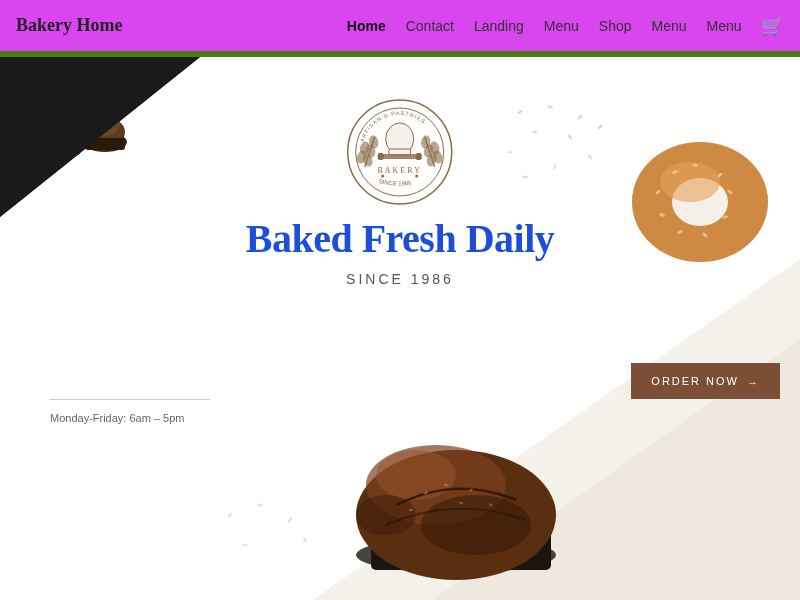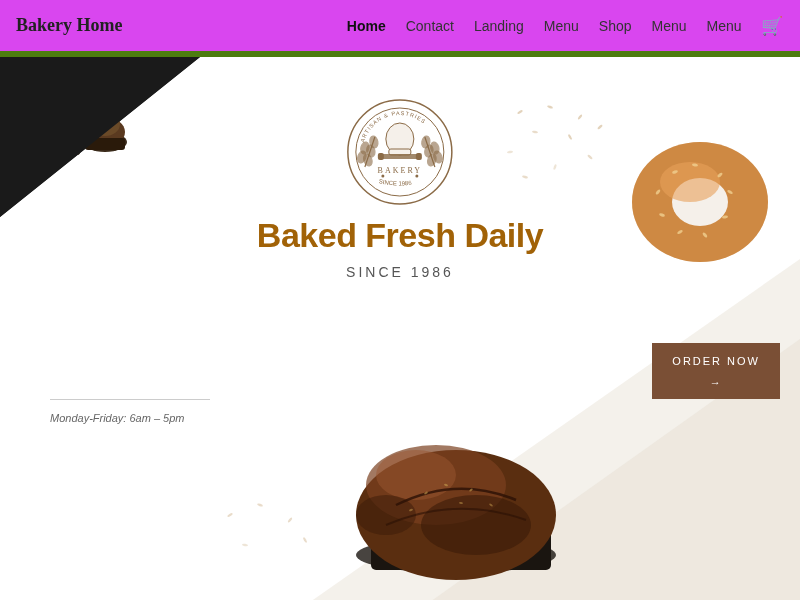--- a/index.html
+++ b/index.html
@@ -119,24 +119,24 @@
       z-index: 3;
     }
 
     .bakery-badge {
       width: 110px;
       height: 110px;
       margin: 0 auto 10px;
     }
 
     .hero-title {
-      font-size: 34px;
+      font-size: 40px;
       font-weight: bold;
-      color: #a16207;
-      font-family: Liberation Sans, sans-serif;
+      color: #1d4ed8;
+      font-family: Liberation Serif, serif;
       letter-spacing: -0.5px;
       line-height: 1.1;
     }
 
     .hero-subtitle {
       font-size: 14px;
       color: #555;
       letter-spacing: 3px;
       margin-top: 10px;
       font-family: Arial, sans-serif;
@@ -158,21 +158,20 @@
       width: 160px;
       height: 1px;
       background: #ccc;
     }
 
     .hours-text {
       font-size: 11px;
       color: #666;
       font-family: Arial, sans-serif;
       line-height: 1.8;
-      font-style: italic;
     }
 
     
     .geo-bg {
       position: absolute;
       bottom: 0;
       right: 0;
       width: 500px;
       height: 350px;
       z-index: 0;
@@ -198,21 +197,20 @@
       font-size: 11px;
       letter-spacing: 2px;
       font-family: Arial, sans-serif;
       text-transform: uppercase;
       cursor: pointer;
       z-index: 5;
       display: flex;
       align-items: center;
       gap: 8px;
       border: none;
-      flex-direction: column;
     }
   </style>
 </head>
 <body>
 
 <header>
   <span class="site-title">Bakery Home</span>
   <nav>
     <a href="#" class="active">Home</a>
     <a href="#">Contact</a>

